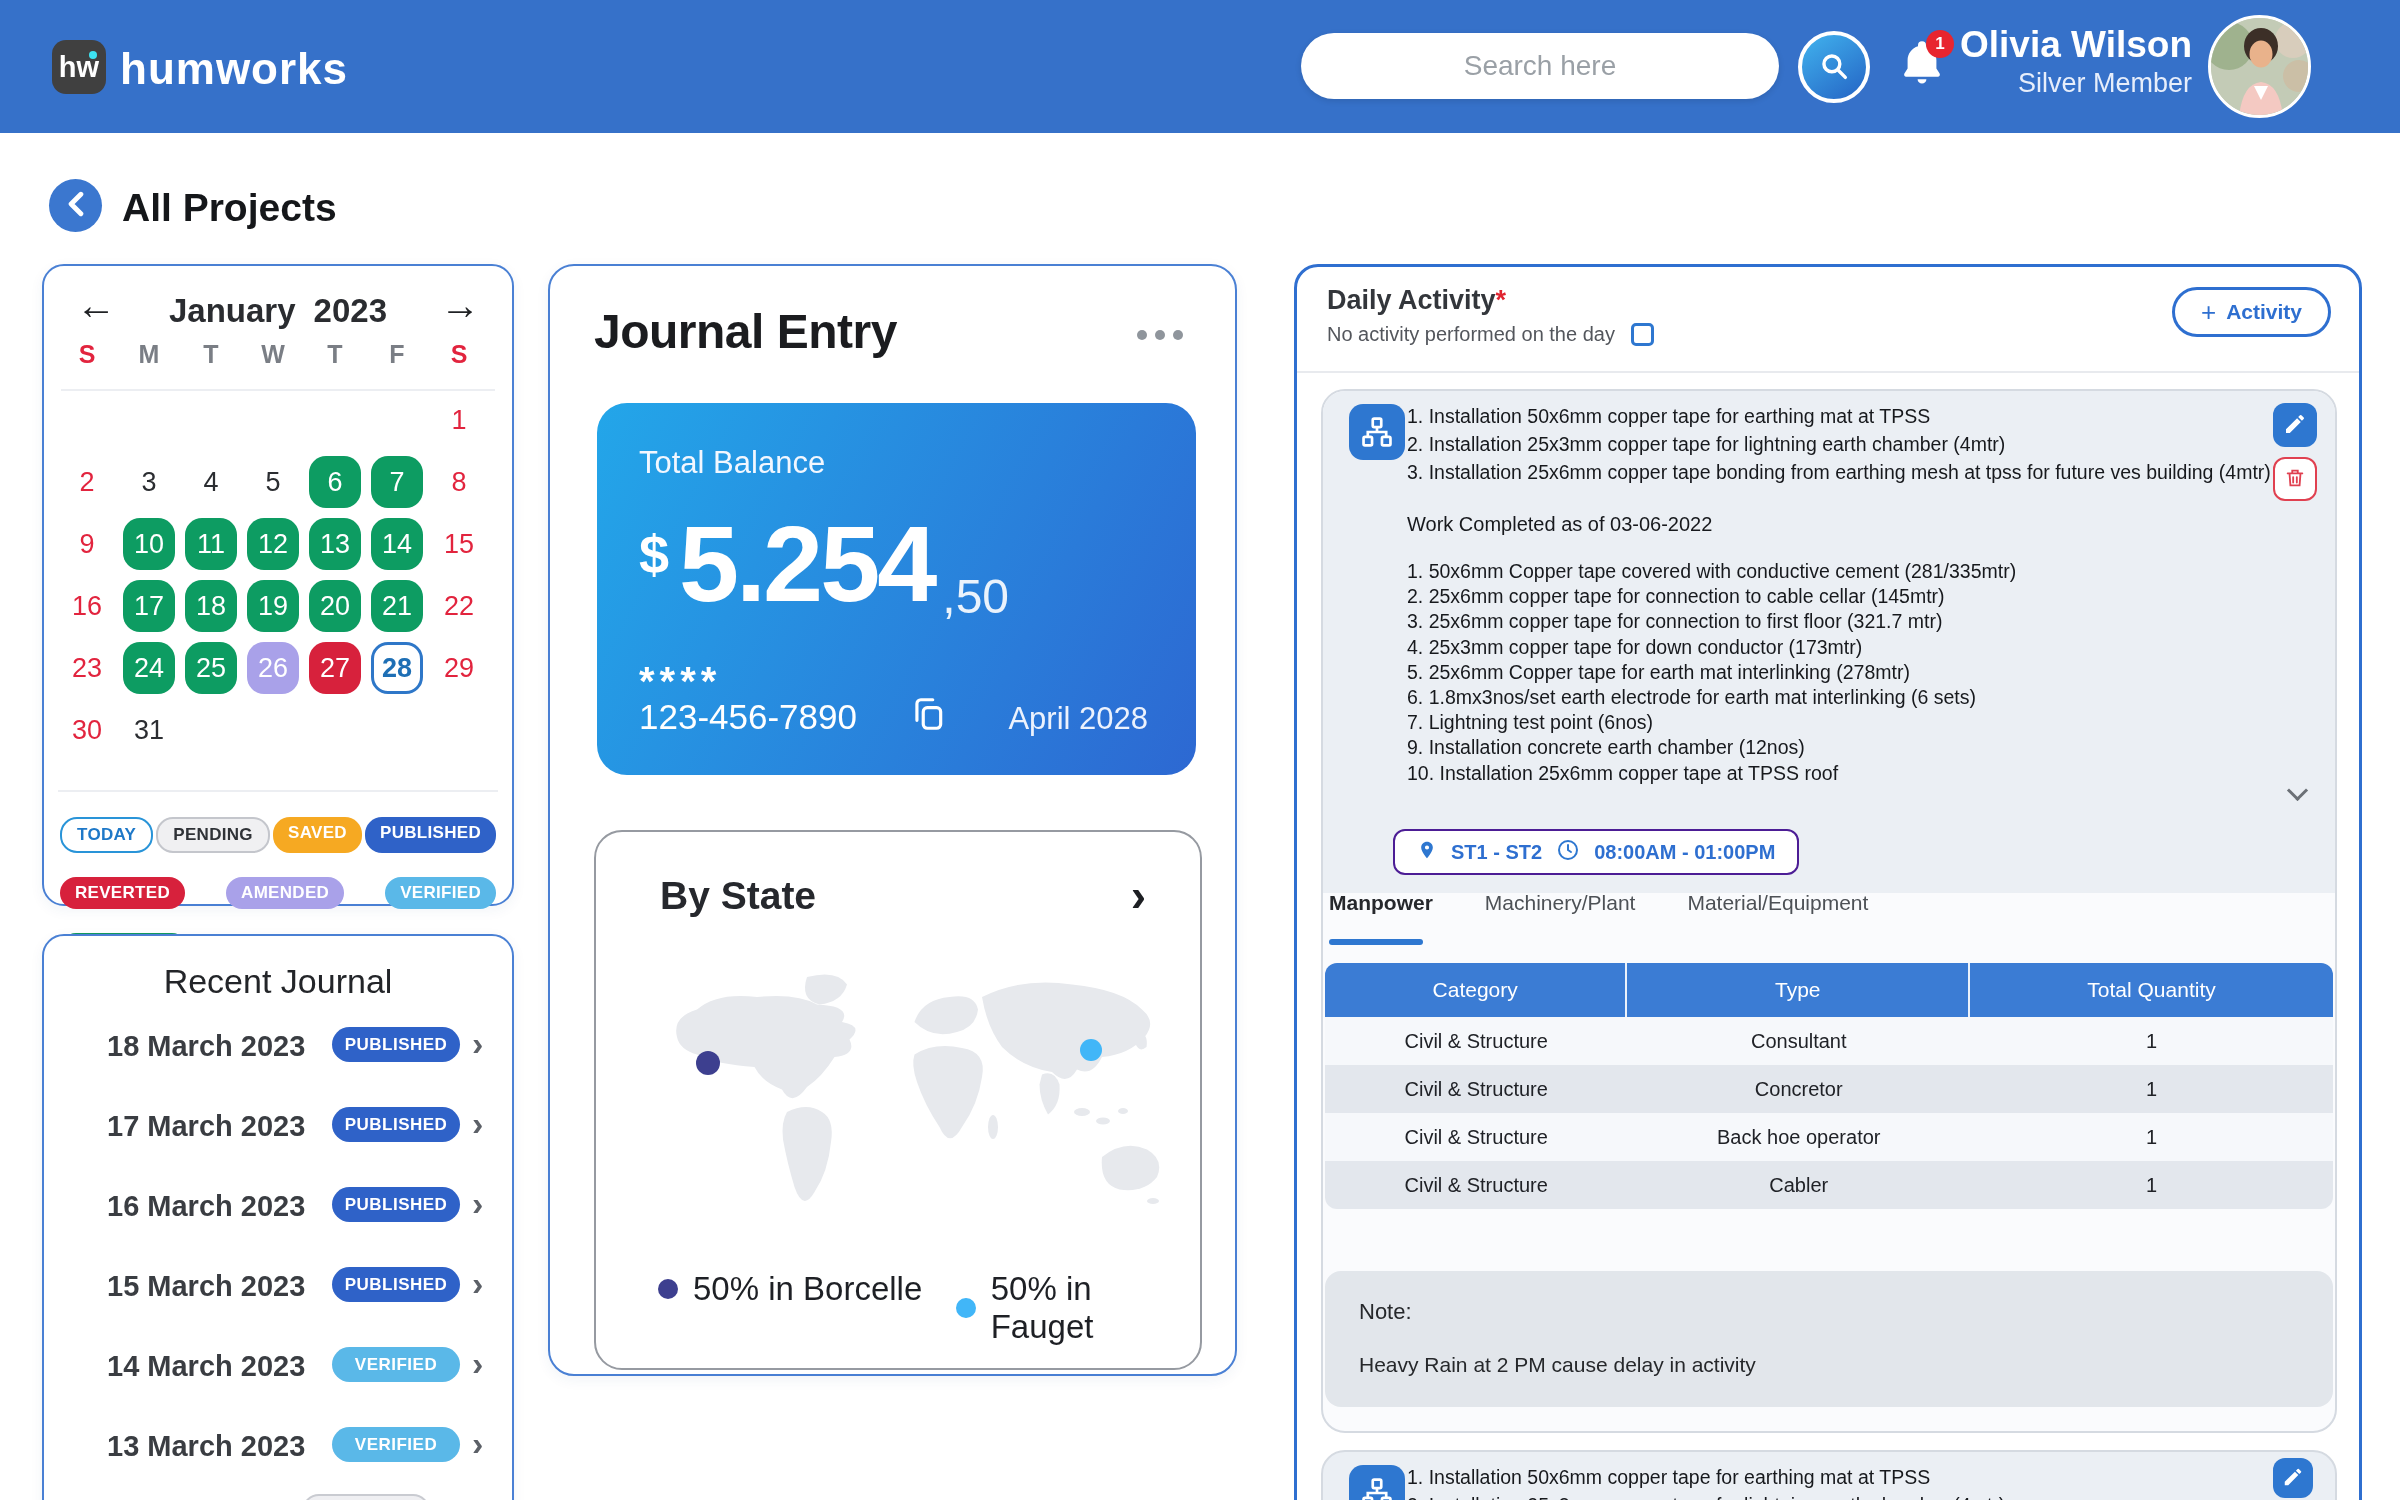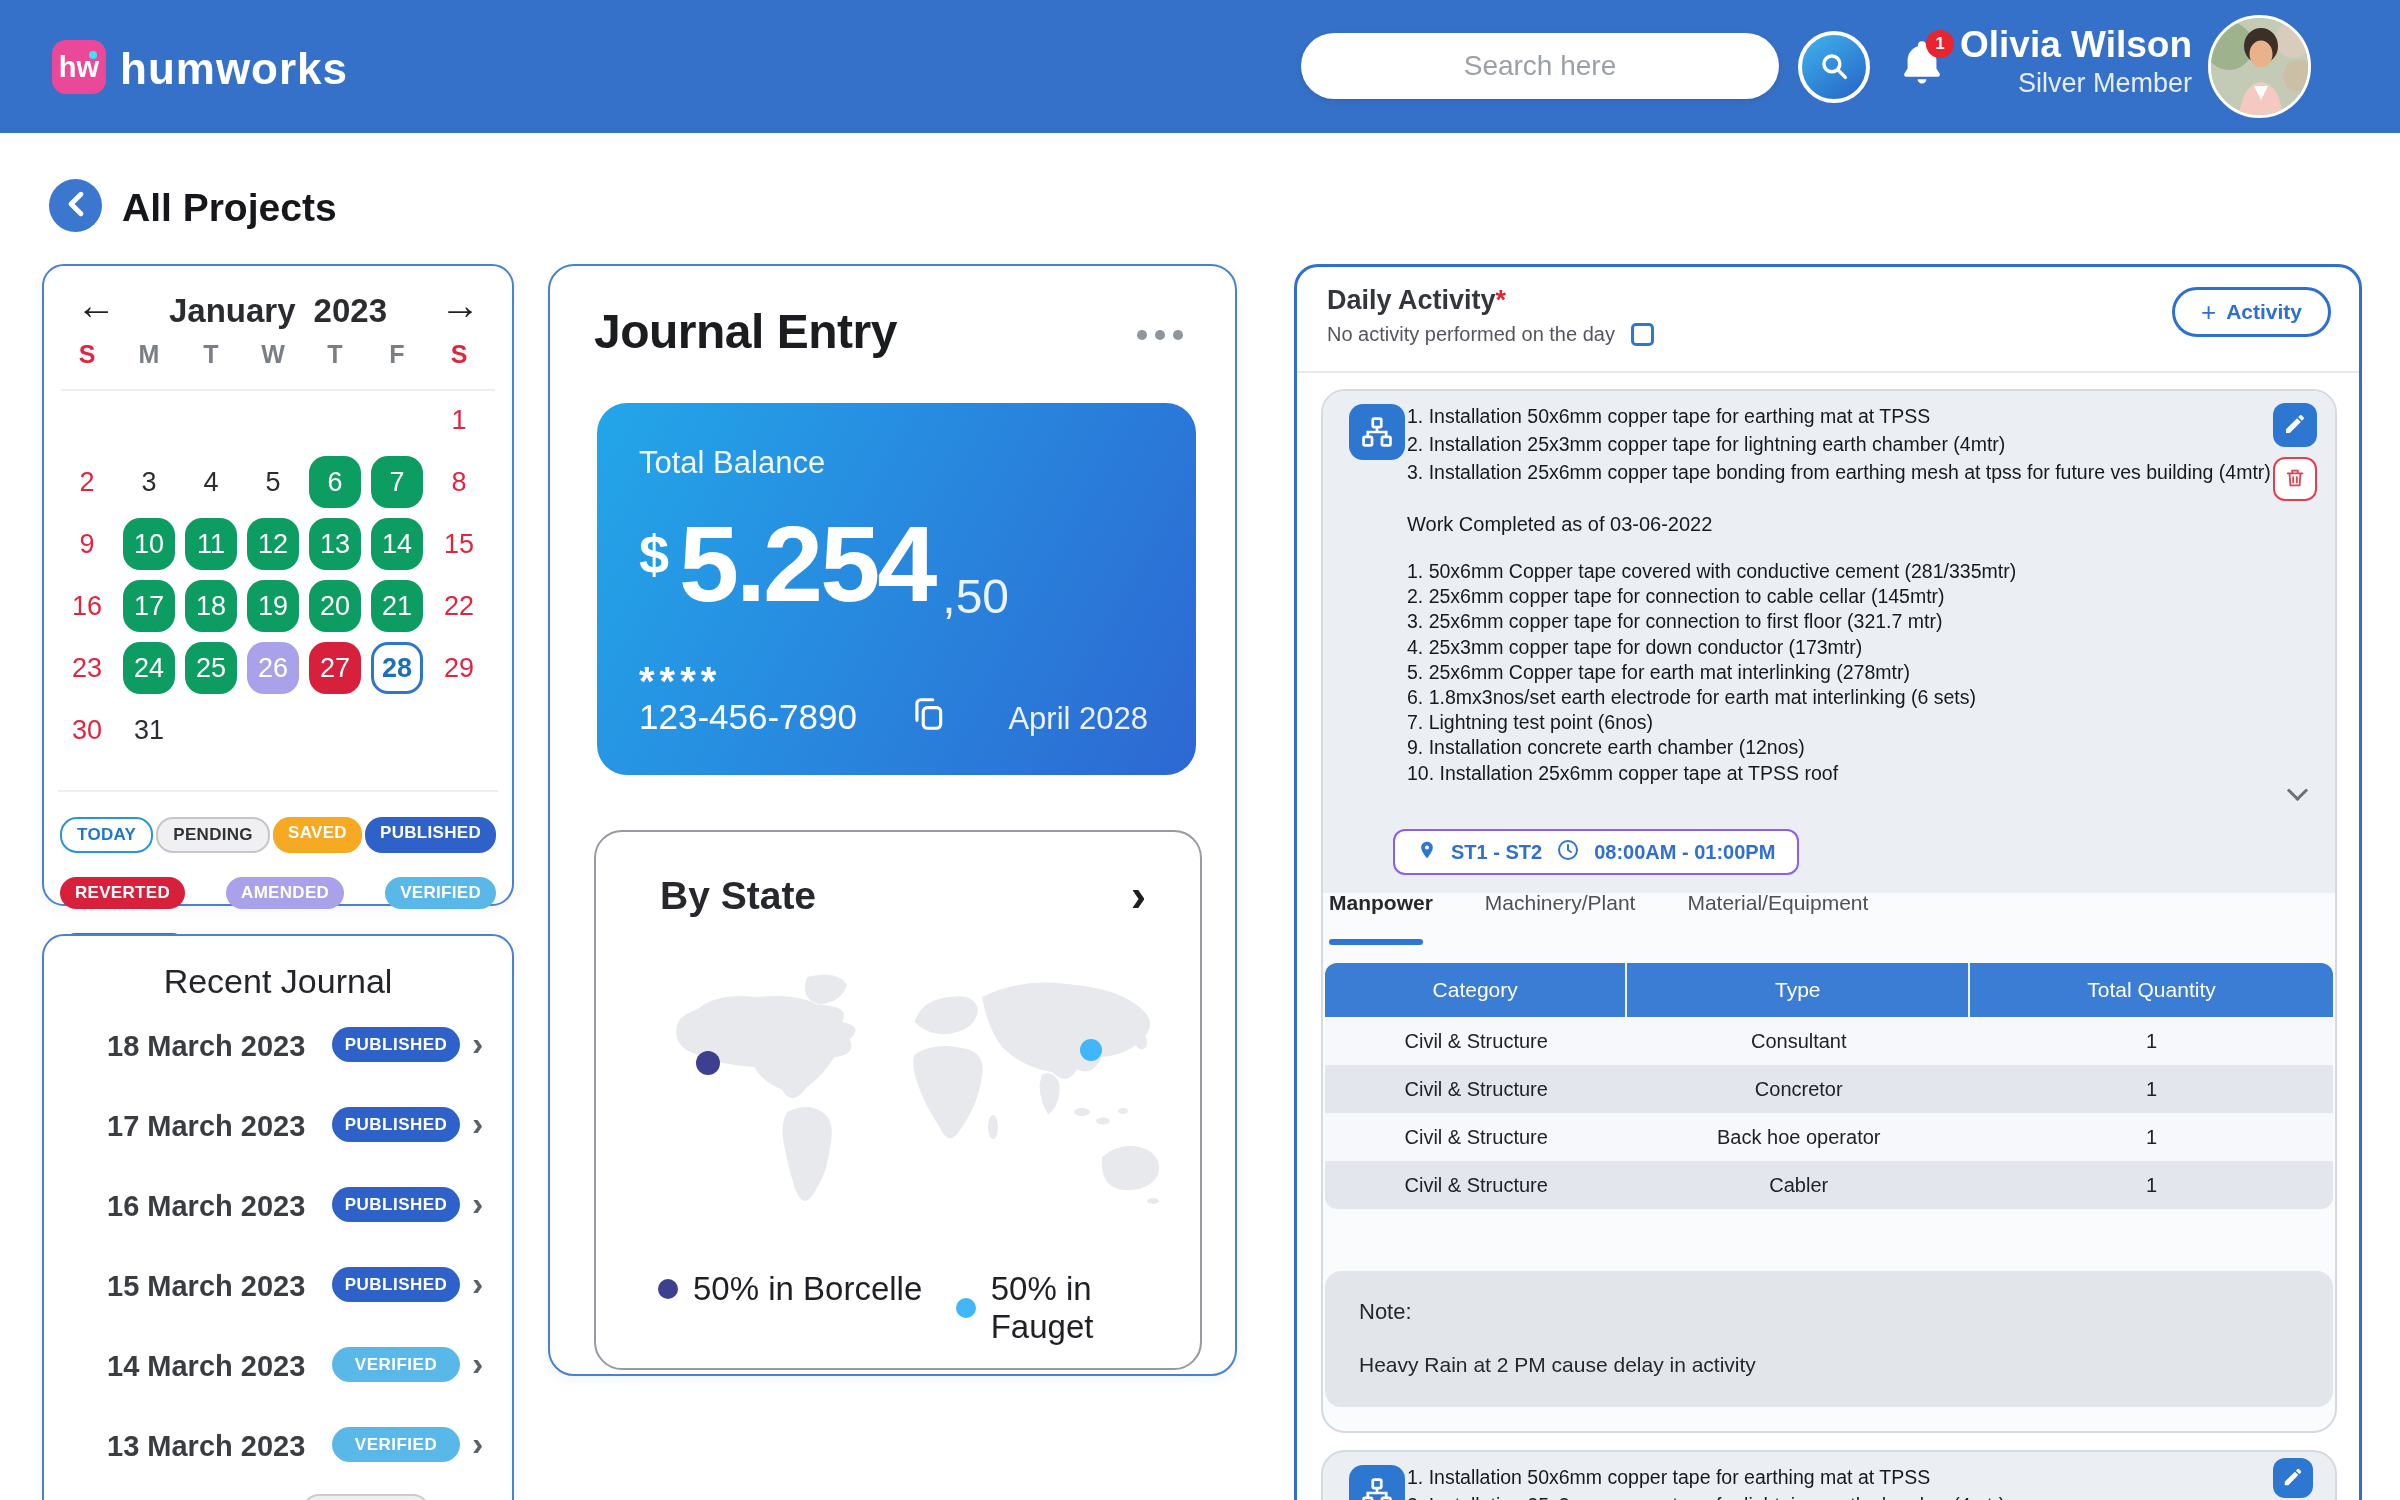--- a/index.html
+++ b/index.html
@@ -1,21 +1,21 @@
 <!DOCTYPE html>
 <html><head>
 <meta charset="utf-8">
 <style>
   html,body{margin:0;padding:0;background:#fff;overflow:hidden;}
   *{box-sizing:border-box;font-family:"Liberation Sans",sans-serif;}
   .page{position:relative;width:2400px;height:1500px;background:#fff;overflow:hidden;}
 
   
   .header{position:absolute;left:0;top:0;width:2400px;height:133px;background:#3671C9;}
-  .logo-box{position:absolute;left:52px;top:40px;width:54px;height:54px;background:#ec4899;border-radius:14px;color:#fff;
+  .logo-box{position:absolute;left:52px;top:40px;width:54px;height:54px;background:#404040;border-radius:14px;color:#fff;
     font-size:29px;font-weight:700;display:flex;align-items:center;justify-content:center;}
   .logo-dot{position:absolute;width:8px;height:8px;border-radius:50%;background:#3DE3F2;top:11px;right:9px;}
   .brand{position:absolute;left:120px;top:44px;font-size:44px;font-weight:700;color:#fff;letter-spacing:1px;}
   .search-wrap{position:absolute;left:1301px;top:33px;width:478px;height:66px;background:#fff;border-radius:33px;box-shadow:0 2px 6px rgba(0,0,0,.12);}
   .search-input{width:100%;height:100%;border:none;outline:none;background:transparent;border-radius:33px;text-align:center;font-size:28px;color:#333;}
   .search-input::placeholder{color:#9aa0a6;}
   .search-btn{position:absolute;left:1798px;top:31px;width:72px;height:72px;border-radius:50%;border:4px solid #fff;
     background:linear-gradient(145deg,#41B3EE,#2463C4);display:flex;align-items:center;justify-content:center;padding:0;cursor:pointer;}
   .bell-wrap{position:absolute;left:1898px;top:36px;width:52px;height:60px;}
   .bell-badge{position:absolute;left:28px;top:-6px;width:28px;height:28px;border-radius:50%;background:#E8252F;color:#fff;
@@ -114,21 +114,21 @@
     display:flex;align-items:center;justify-content:center;}
   .da-items{position:absolute;left:84px;top:11px;font-size:19.5px;color:#17191d;line-height:28px;white-space:nowrap;}
   .da-worktitle{position:absolute;left:84px;top:122px;font-size:20px;color:#17191d;}
   .da-worklist{position:absolute;left:84px;top:168px;font-size:19.5px;color:#17191d;line-height:25.2px;white-space:nowrap;}
   .da-edit{position:absolute;left:950px;top:12px;width:44px;height:44px;border-radius:12px;background:#2E77D0;border:none;
     display:flex;align-items:center;justify-content:center;cursor:pointer;}
   .da-del{position:absolute;left:950px;top:66px;width:44px;height:44px;border-radius:12px;background:#fff;border:2px solid #E04050;
     display:flex;align-items:center;justify-content:center;cursor:pointer;}
   .da-collapse{position:absolute;right:30px;top:392px;width:15px;height:15px;border-right:3px solid #6b7076;border-bottom:3px solid #6b7076;
     transform:rotate(45deg);cursor:pointer;}
-  .da-chip{position:absolute;left:70px;top:438px;height:46px;border:2px solid #8b5cf6;border-radius:12px;background:#fff;
+  .da-chip{position:absolute;left:70px;top:438px;height:46px;border:2px solid #4c1d95;border-radius:12px;background:#fff;
     display:inline-flex;align-items:center;gap:14px;padding:0 22px;font-size:20px;font-weight:600;color:#2E6FD0;}
   .da-tabs{position:absolute;left:6px;top:500px;display:flex;gap:52px;font-size:21px;}
   .tab{color:#4d5156;cursor:pointer;}
   .tab.active{color:#26282c;font-weight:600;}
   .da-underline{position:absolute;left:6px;top:548px;width:94px;height:6px;border-radius:3px;background:#2E77D0;}
   .da-table{position:absolute;left:2px;top:572px;width:1008px;}
   .t-head{display:flex;height:54px;background:#3B7CD4;border-radius:12px 12px 0 0;color:#fff;font-size:21px;}
   .t-hcell{display:flex;align-items:center;justify-content:center;}
   .t-hcell:nth-child(1){width:30%;border-right:2px solid rgba(255,255,255,.9);}
   .t-hcell:nth-child(2){width:34%;border-right:2px solid rgba(255,255,255,.9);}

